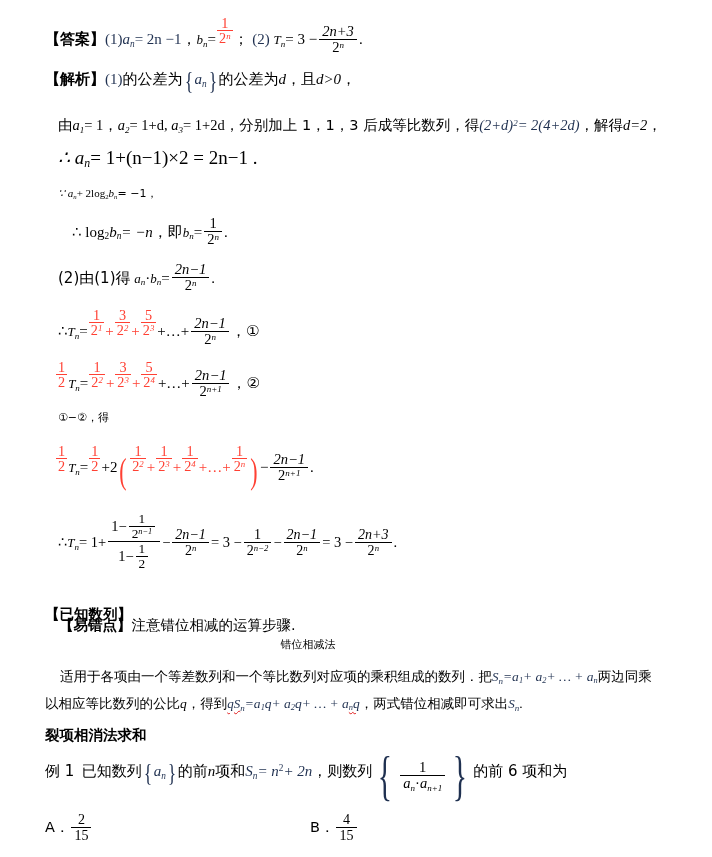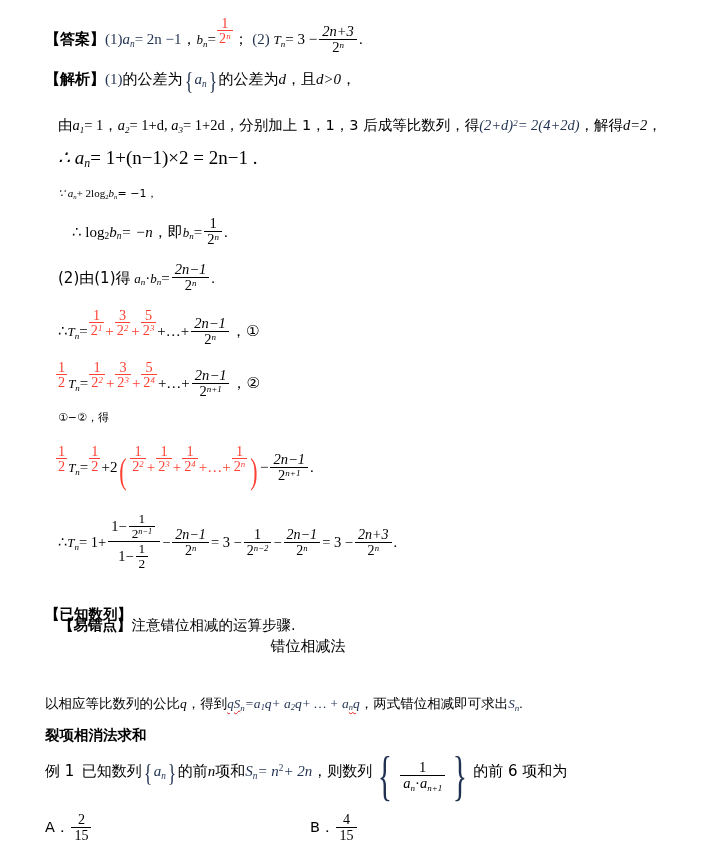--- a/index.html
+++ b/index.html
@@ -91,24 +91,27 @@
   </div>
 
   <div class="line" style="left:59px;top:578px;font-size:14.5px;margin-top:38px;">
     <span class="hanb">【易错点】</span><span class="han">注意错位相减的运算步骤.</span>
   </div>
 
   <div class="line" style="left:45px;top:605px;font-size:14.5px;">
     <span class="hanb">【已知数列】</span>
   </div>
 
-  <div class="line" style="left:0;top:637px;width:616px;text-align:center;font-size:15px;">
+  <div class="line" style="left:0;top:637px;width:616px;text-align:center;font-size:11px;">
     <span class="han">错位相减法</span>
   </div>
 
+  <div class="line" style="left:60px;top:668px;font-size:13.5px;">
+    <span class="han">适用于各项由一个等差数列和一个等比数列对应项的乘积组成的数列．把</span><span class="mi nv" style="font-size:13px">S</span><sub class="nv" style="font-size:9px">n</sub><span class="mi nv">=a</span><sub class="nv">1</sub><span class="mi nv">+ a</span><sub class="nv">2</sub><span class="mi nv">+ … + a</span><sub class="nv">n</sub><span class="han">两边同乘</span>
+  </div>
 
   <div class="line" style="left:45px;top:695px;font-size:13.5px;">
     <span class="han">以相应等比数列的公比</span><span class="mi">q</span><span class="han">，得到</span><span class="sq"><span class="mi nv" style="font-size:13px">qS</span><sub class="nv" style="font-size:9px">n</sub></span><span class="mi nv">=a</span><sub class="nv">1</sub><span class="mi nv">q</span><span class="mi nv">+ a</span><sub class="nv">2</sub><span class="mi nv">q</span><span class="mi nv">+ … + a</span><span class="sq"><sub class="nv">n</sub><span class="mi nv">q</span></span><span class="han">，两式错位相减即可求出</span><span class="mi nv" style="font-size:13px">S</span><sub class="nv" style="font-size:9px">n</sub><span>.</span>
   </div>
 
   <div class="line hdr" style="left:45px;top:726px;">
     <span>裂项相消法求和</span>
   </div>
 
   <div class="line" style="left:45px;top:760px;font-size:15px;">

